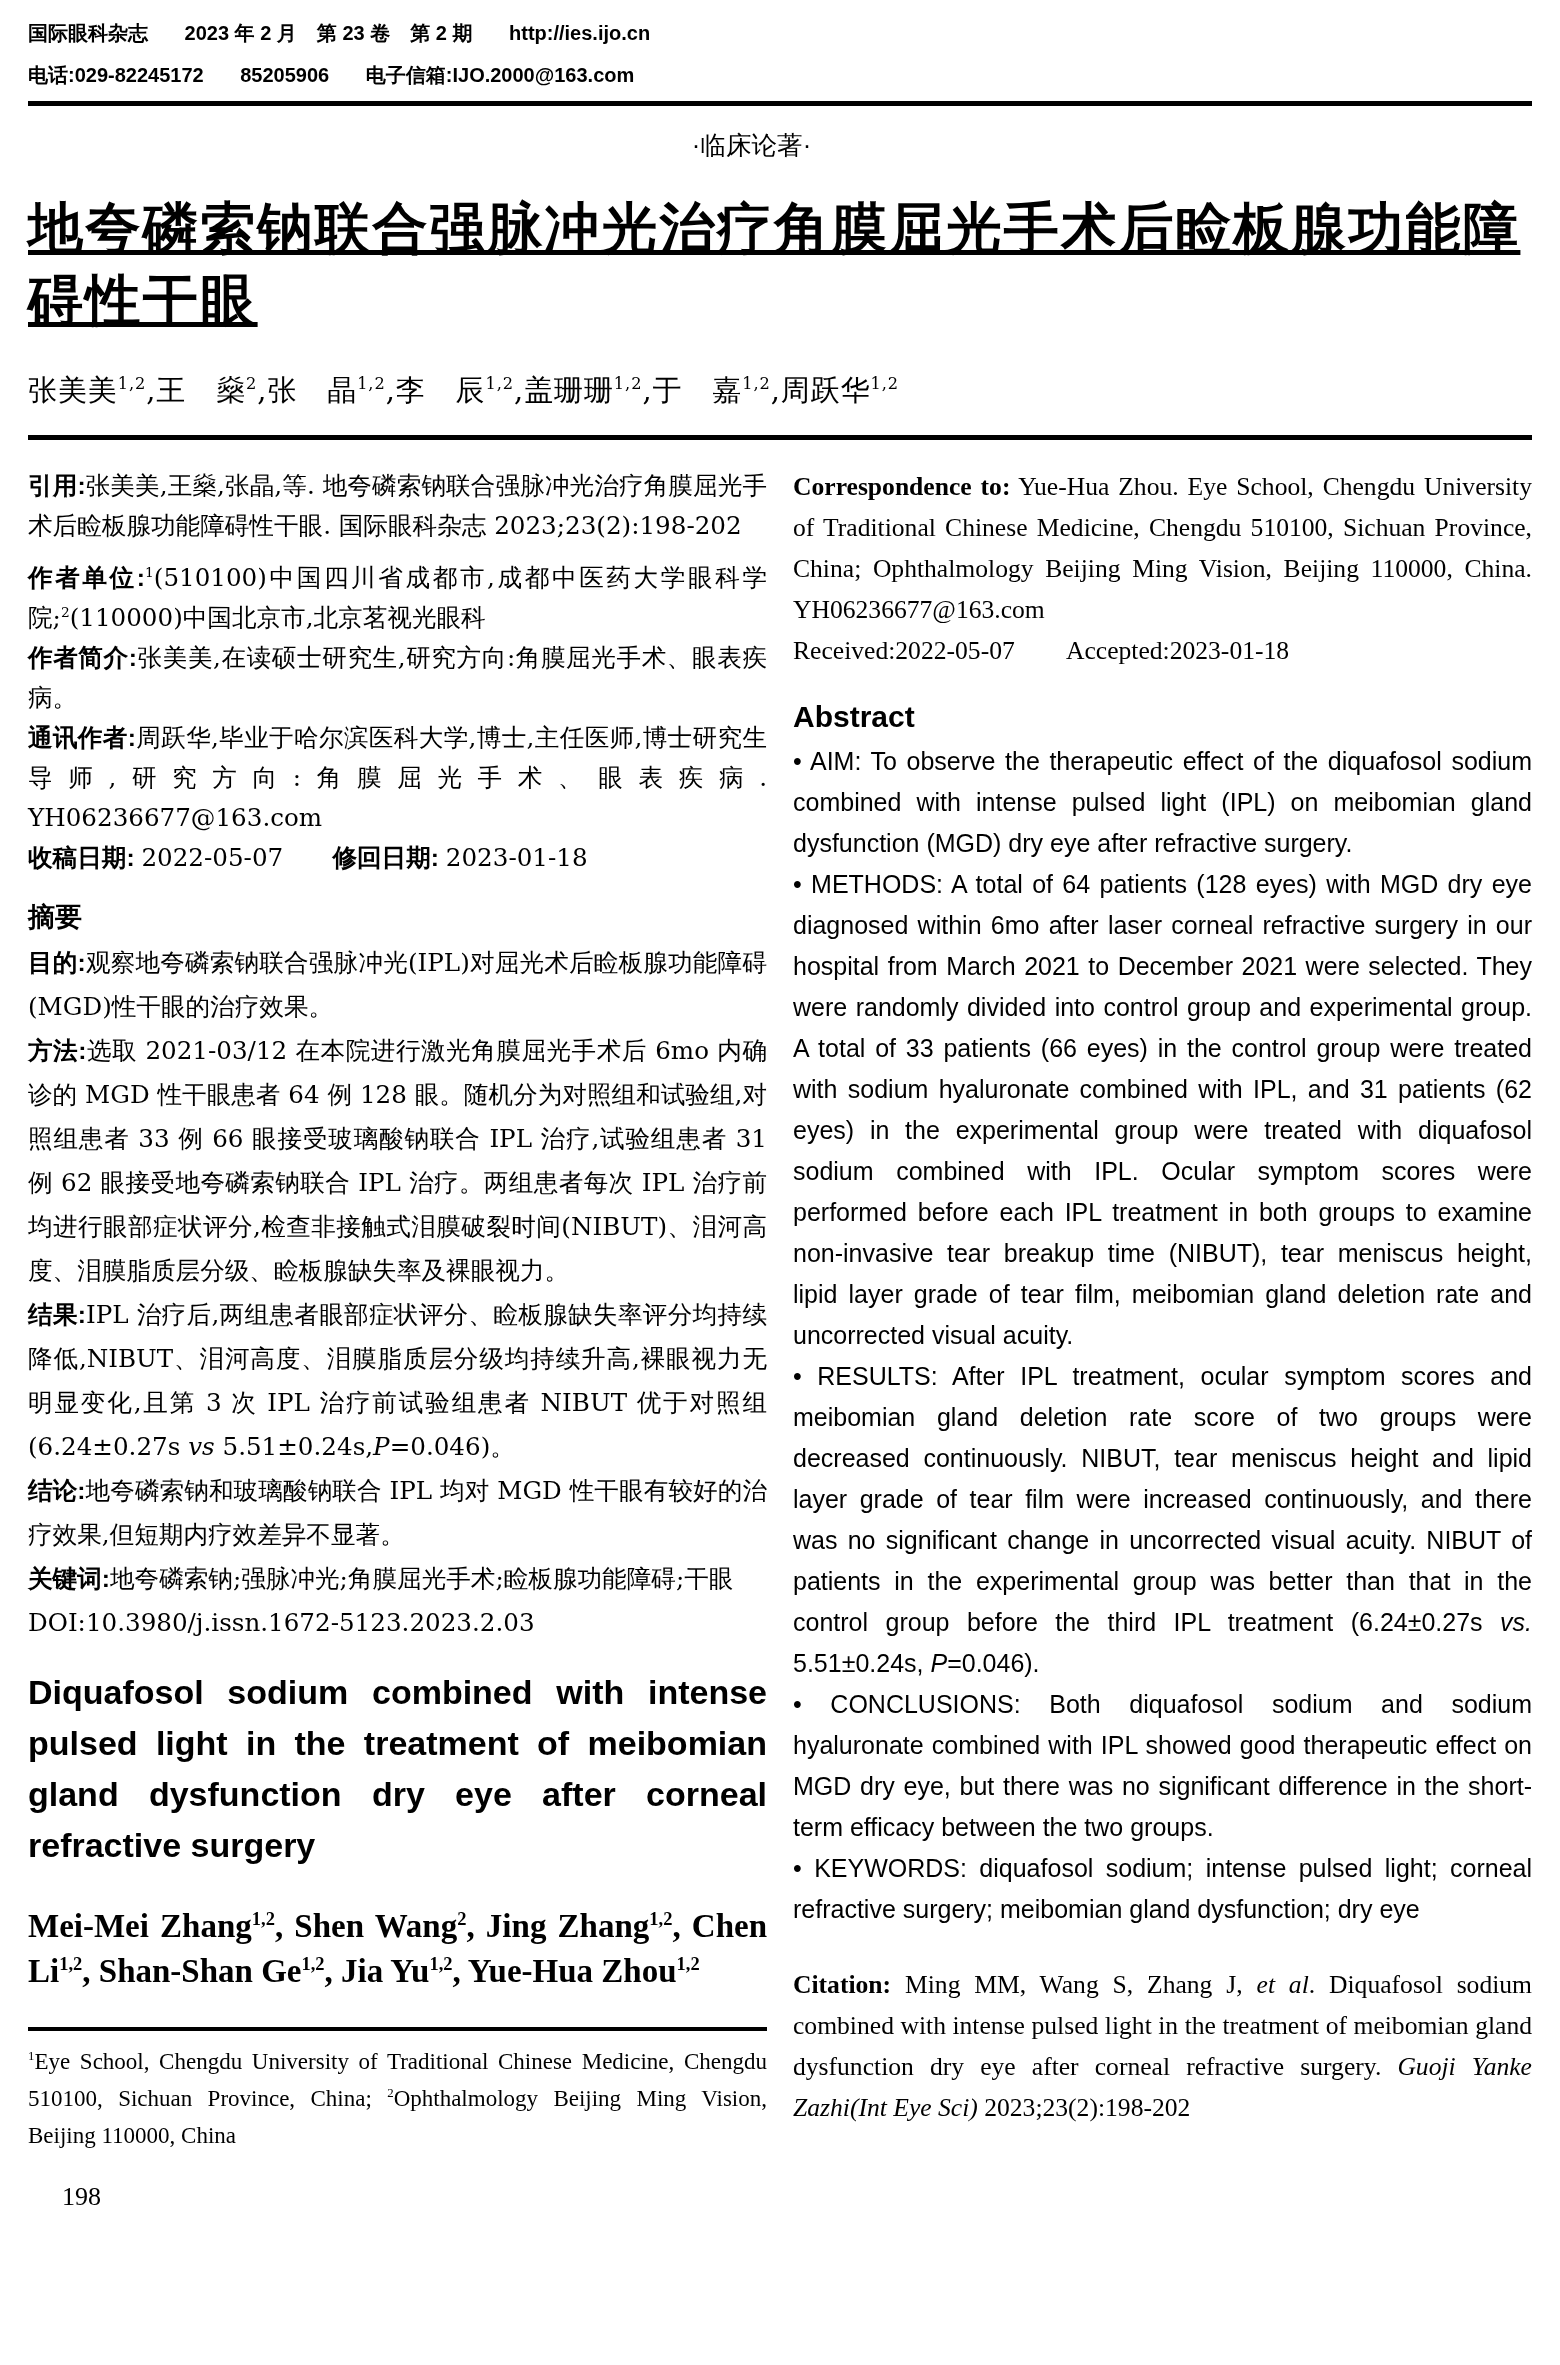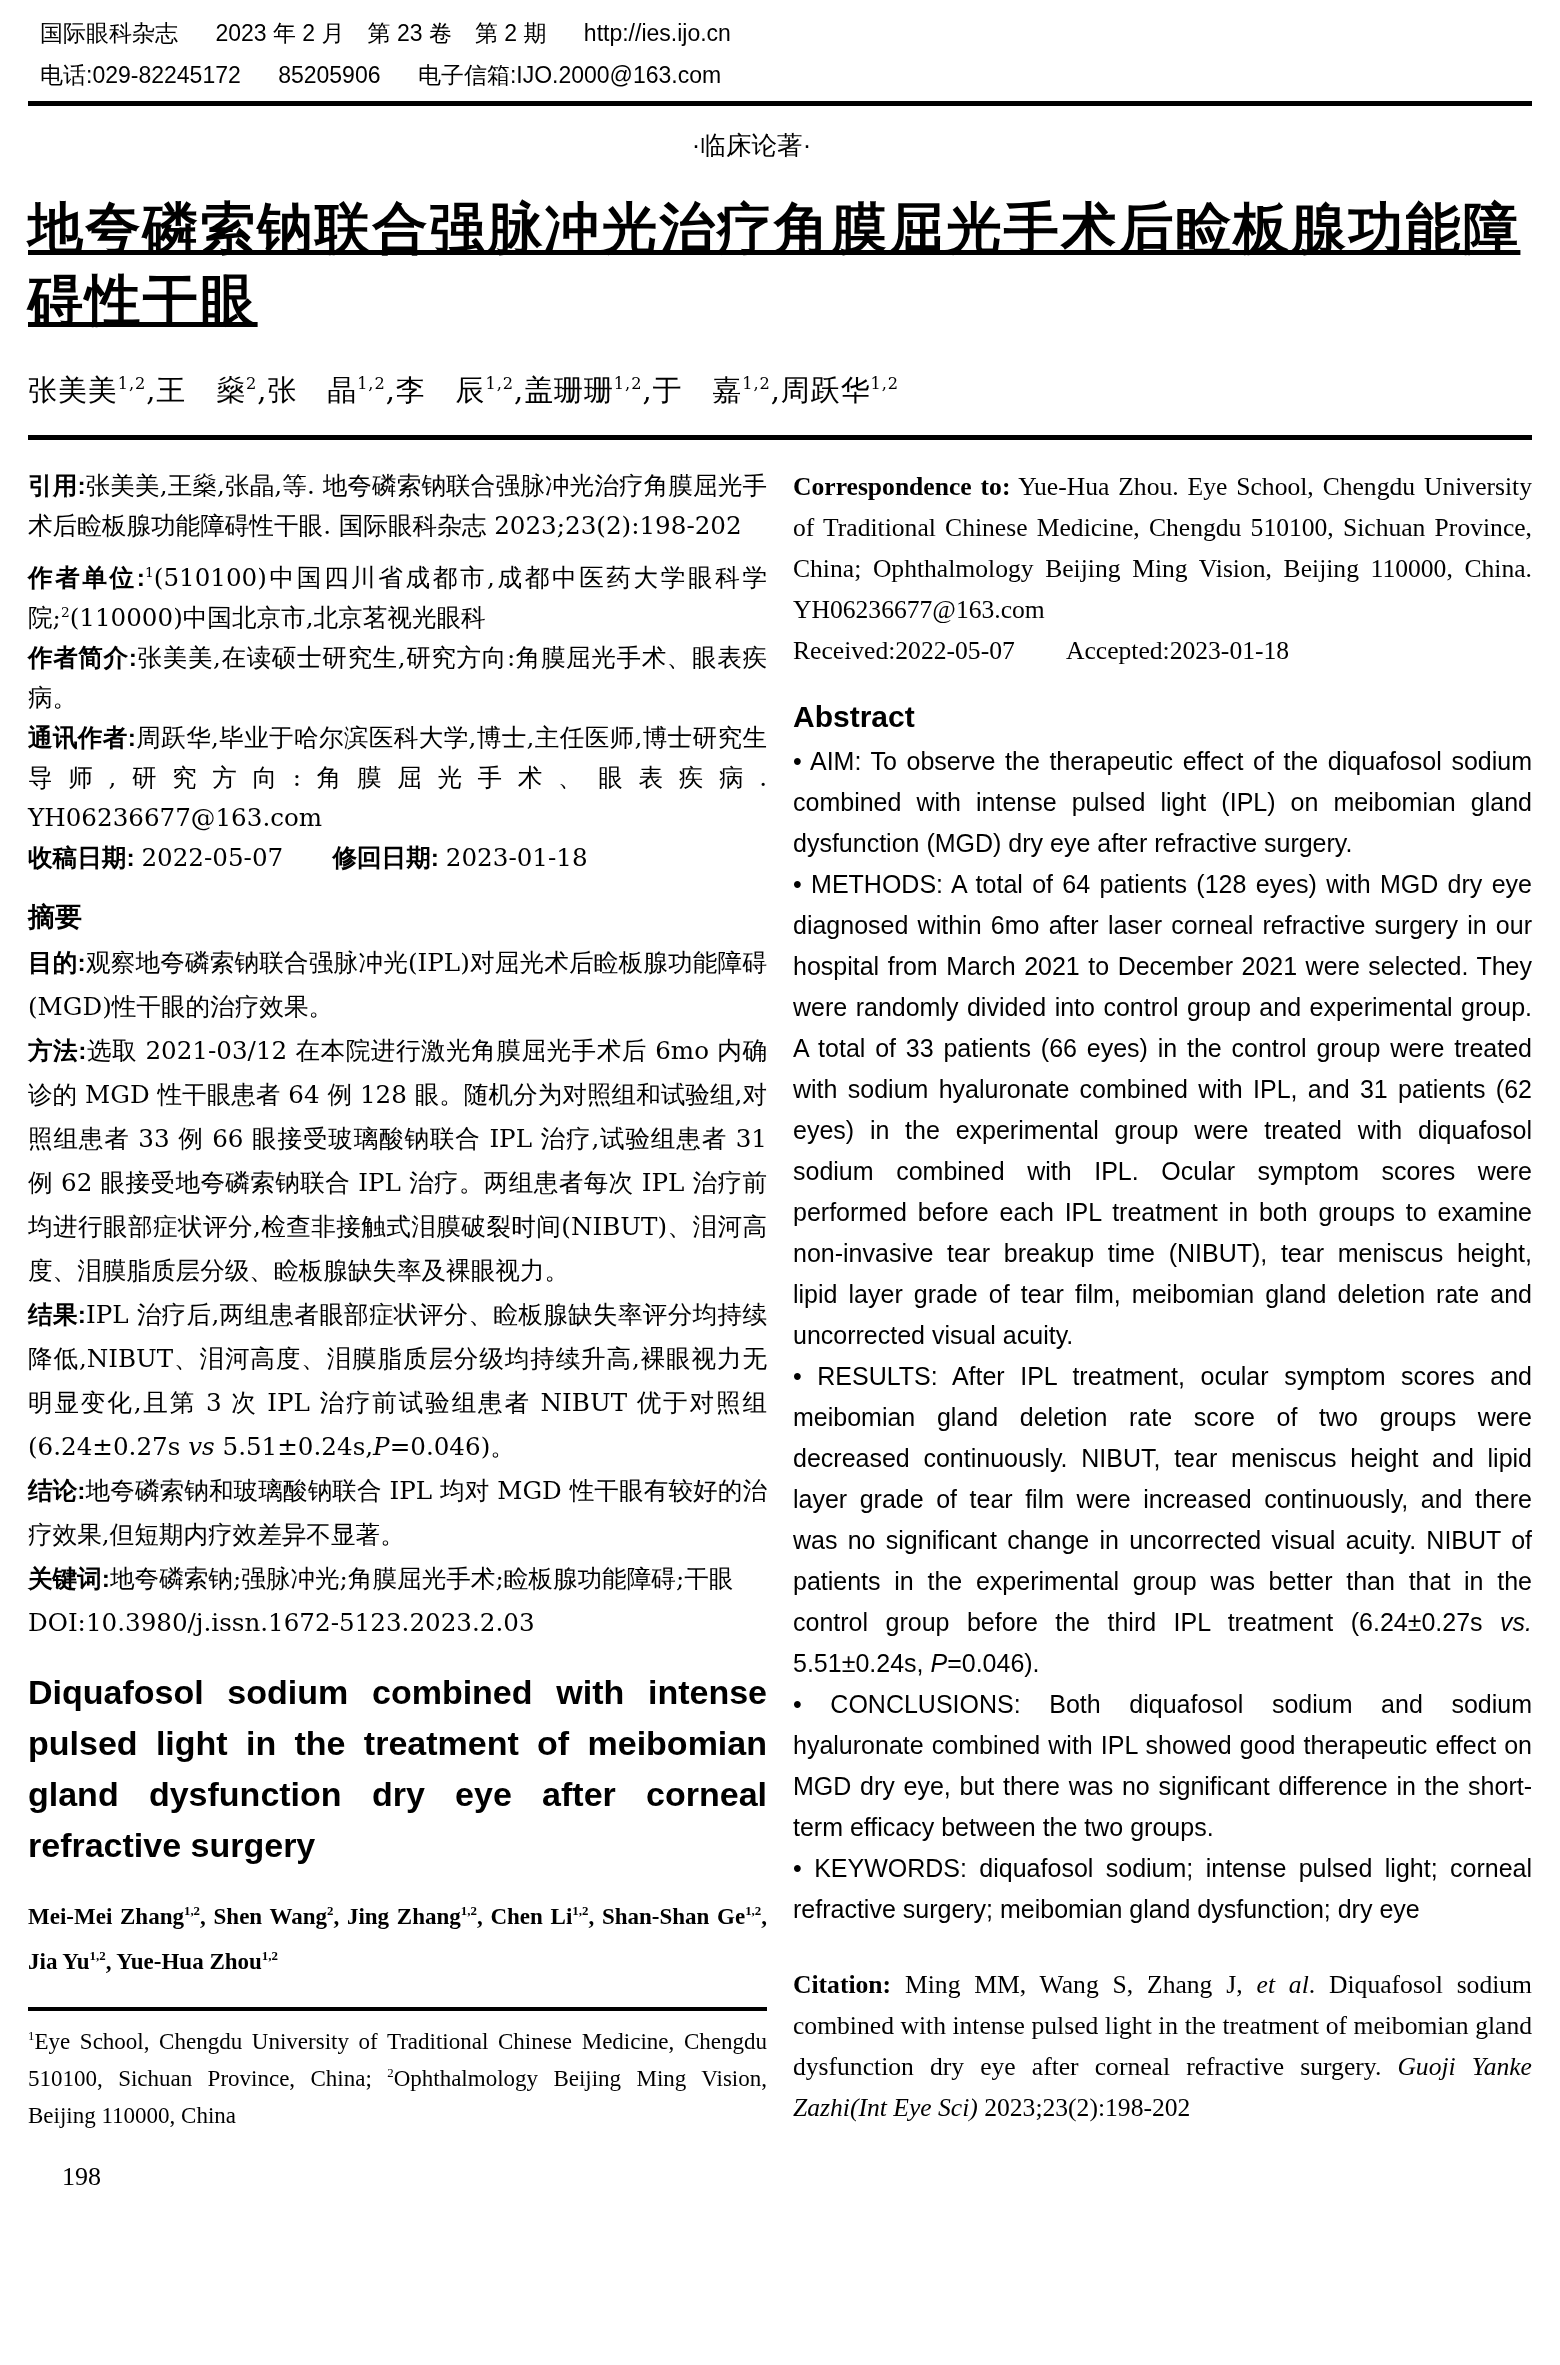--- a/index.html
+++ b/index.html
@@ -1,20 +1,20 @@
 <!DOCTYPE html>
 <html style="font-size:7.6px"><head>
 <meta charset="utf-8">
 <style>
   html,body{margin:0;padding:0;background:#ffffff;color:#000;}
   body{width:1560px;height:2366px;overflow:hidden;}
   .page{padding:12.3px 28px 0 28px;}
 
   
-  .hdr{font-family:"Liberation Sans",sans-serif;font-weight:normal;font-size:23px;line-height:42px;margin-left:12px;}
+  .hdr{font-family:"Liberation Sans",sans-serif;font-weight:bold;font-size:20px;line-height:42px;}
   .hdr span{display:inline-block;}
   .hdr .sp{margin-right:31px;}
   .rule{height:5.2px;background:#000;margin-top:4.7px;}
   .rule2{height:5.2px;background:#000;margin-top:24px;}
 
   .badge-row{text-align:center;font-family:"Liberation Sans",sans-serif;font-size:25.6px;margin-top:22px;padding-right:57px;}
 
   h1.title-cn{font-family:"Liberation Sans",sans-serif;font-weight:900;font-size:55px;line-height:72px;letter-spacing:2.4px;margin:29px 0 0 0;text-decoration:underline;}
 
   .authors-cn{font-family:"DejaVu Serif",serif;font-size:29px;margin-top:35px;letter-spacing:0.9px;}
@@ -27,21 +27,21 @@
   .p-cn{font-family:"DejaVu Serif",serif;font-size:24.6px;line-height:40px;text-align:justify;margin:0;}
   .hei{font-family:"Liberation Sans",sans-serif;font-weight:bold;}
   .b{font-weight:bold;}
   .i{font-style:italic;}
   .mt26{margin-top:12.3px;}
 
   h2.abs-head-cn{font-family:"Liberation Sans",sans-serif;font-weight:bold;font-size:27px;margin:21px 0 5.7px 0;}
   .abs-cn .p-cn{line-height:44px;}
 
   h3.title-en{font-family:"Liberation Sans",sans-serif;font-weight:bold;font-size:34px;line-height:51px;text-align:justify;margin:22px 0 0 0;}
-  .authors-en{font-family:"Liberation Serif",serif;font-weight:bold;font-size:23px;line-height:45px;text-align:justify;}
+  .authors-en{font-family:"Liberation Serif",serif;font-weight:bold;font-size:33px;line-height:45px;text-align:justify;}
   .fnrule{height:3.8px;background:#000;margin-top:16px;}
   .footnote{font-family:"Liberation Serif",serif;font-size:23px;line-height:37px;text-align:justify;margin-top:12.3px;}
   .pagenum{font-family:"Liberation Serif",serif;font-size:26px;margin-top:27.5px;padding-left:34px;}
 
   .p-en-serif{font-family:"Liberation Serif",serif;font-size:25.6px;line-height:41px;text-align:justify;margin:0;}
   .p-en-sans{font-family:"Liberation Sans",sans-serif;font-size:25px;line-height:41px;text-align:justify;margin:0;}
   h2.abs-head-en{font-family:"Liberation Sans",sans-serif;font-weight:bold;font-size:30px;margin:29px 0 6.6px 0;}
   .citation-en{margin-top:34px;}
 </style>
 </head>

